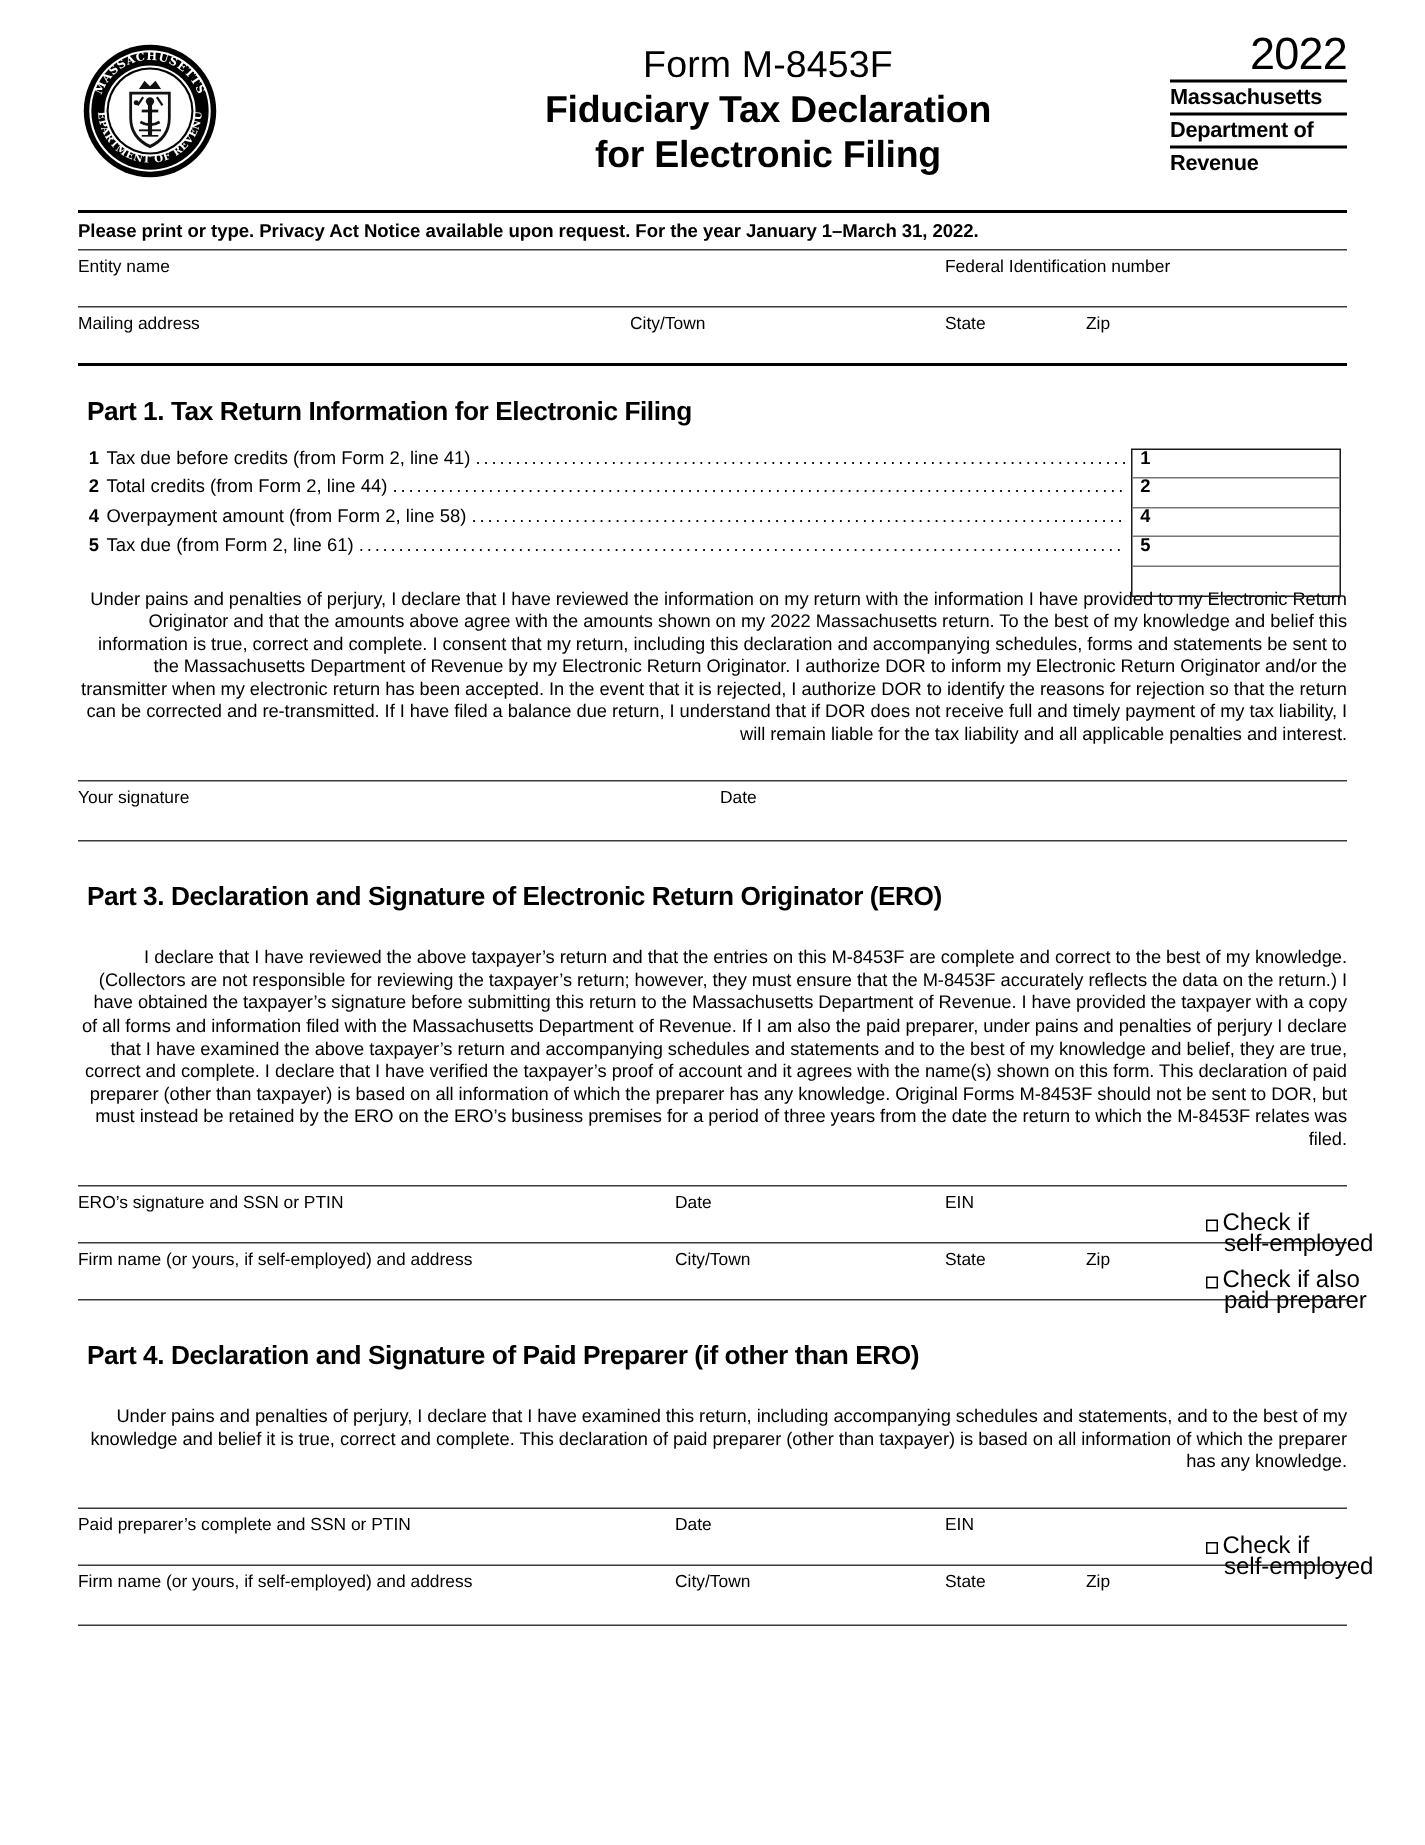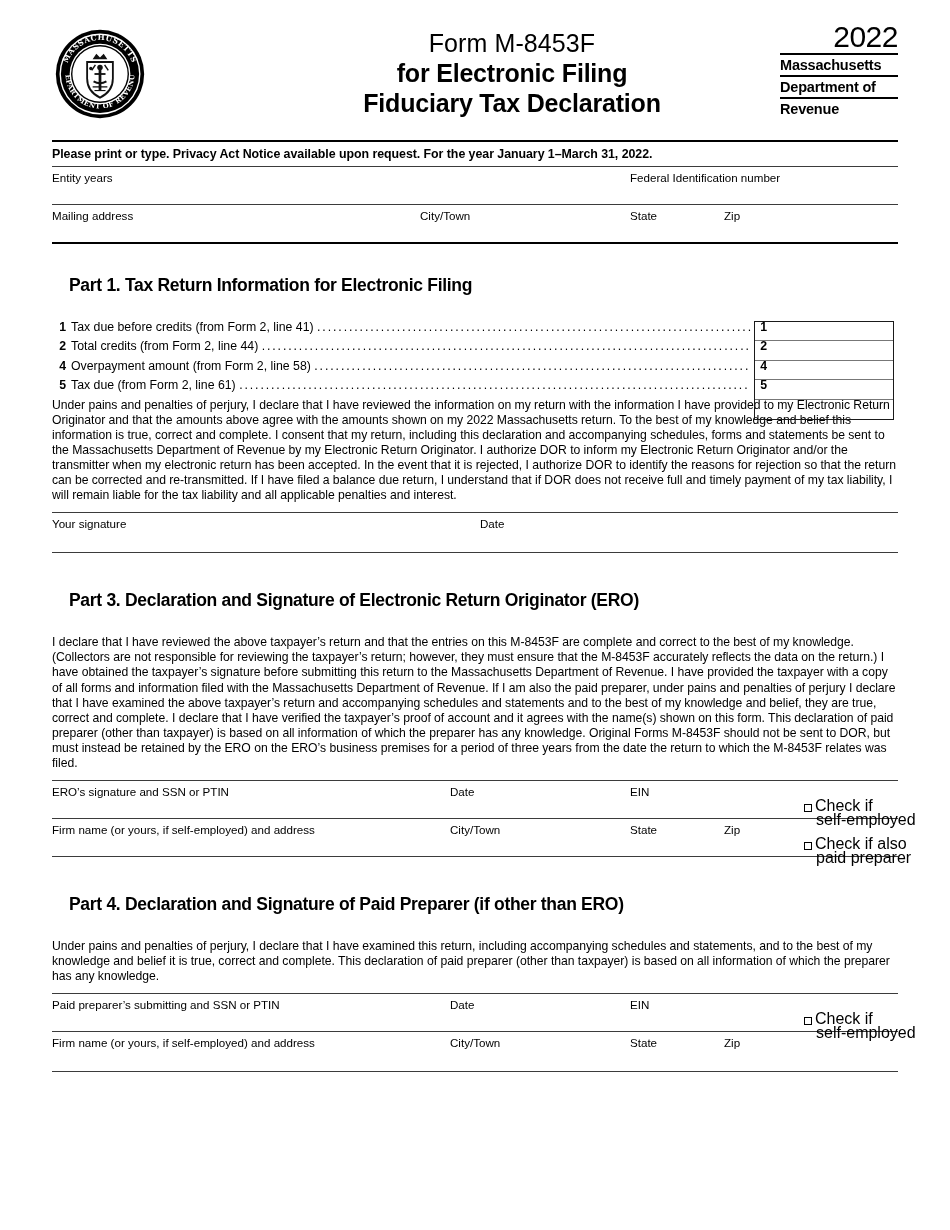--- a/index.html
+++ b/index.html
@@ -98,21 +98,21 @@
     font-size: 11.6px;
     font-weight: 400;
     white-space: nowrap;
   }
 
   
   .part-head {
     font-size: 17.5px;
     font-weight: bold;
     letter-spacing: -0.3px;
-    margin: 17px;
+    margin: 6px;
     padding: 14px 0 7px 0;
   }
 
   
   .part1 {
     position: relative;
   }
   .lines {
     width: 715px;
   }
@@ -158,26 +158,27 @@
     height: 19.4px;
     border-bottom: 1.3px solid #777;
     box-sizing: border-box;
   }
   .amt-cell:last-child { border-bottom: none; }
 
   
   .para {
     font-size: 12.2px;
     line-height: 15.1px;
-    text-align: left;
+    text-align: right;
     letter-spacing: -0.03px;
-  }
-
-  
-  .sig-block { margin-top: 9px; }
+    margin-top: 16px;
+  }
+
+  
+  .sig-block { margin-top: 23px; }
   .sig-row {
     position: relative;
     height: 37px;
   }
   .sig-row.tall { height: 39px; }
   .sig-label {
     position: absolute;
     top: 4px;
     font-size: 11.6px;
     white-space: nowrap;
@@ -239,38 +240,38 @@
           <textPath href="#arcTop" startOffset="50%" text-anchor="middle">MASSACHUSETTS</textPath>
         </text>
         <text font-family="DejaVu Serif, serif" font-size="7.4" font-weight="bold" fill="#fff" letter-spacing="0.5">
           <textPath href="#arcBot" startOffset="50%" text-anchor="middle">DEPARTMENT OF REVENUE</textPath>
         </text>
       </svg>
     </div>
 
     <div class="title-block">
       <div class="title-form">Form M-8453F</div>
+      <div class="title-main">Fiduciary Tax Declaration</div>
       <div class="title-main">for Electronic Filing</div>
-      <div class="title-main">Fiduciary Tax Declaration</div>
     </div>
 
     <div class="year-block">
       <div class="year">2022</div>
       <div class="dor-line">Massachusetts</div>
       <div class="dor-line">Department of</div>
       <div class="dor-line">Revenue</div>
     </div>
   </div>
 
   <div class="rule-thick"></div>
   <div class="notice">Please print or type. Privacy Act Notice available upon request. For the year January 1–March 31, 2022.</div>
 
   <div class="rule-med"></div>
   <div class="field-row">
-    <span class="field-label" style="left:0;">Entity years</span>
+    <span class="field-label" style="left:0;">Entity name</span>
     <span class="field-label" style="left:578px;">Federal Identification number</span>
   </div>
 
   <div class="rule-med"></div>
   <div class="field-row">
     <span class="field-label" style="left:0;">Mailing address</span>
     <span class="field-label" style="left:368px;">City/Town</span>
     <span class="field-label" style="left:578px;">State</span>
     <span class="field-label" style="left:672px;">Zip</span>
   </div>
@@ -332,21 +333,21 @@
     </div>
     <div class="rule-med"></div>
   </div>
 
   <div class="part-head" style="padding-top:20px;">Part 4. Declaration and Signature of Paid Preparer (if other than ERO)</div>
   <div class="para">Under pains and penalties of perjury, I declare that I have examined this return, including accompanying schedules and statements, and to the best of my knowledge and belief it is true, correct and complete. This declaration of paid preparer (other than taxpayer) is based on all information of which the preparer has any knowledge.</div>
 
   <div class="sig-block">
     <div class="rule-med"></div>
     <div class="sig-row">
-      <span class="sig-label" style="left:0;">Paid preparer’s submitting and SSN or PTIN</span>
+      <span class="sig-label" style="left:0;">Paid preparer’s complete and SSN or PTIN</span>
       <span class="sig-label" style="left:398px;">Date</span>
       <span class="sig-label" style="left:578px;">EIN</span>
       <span class="chk-wrap" style="left:752px;">
         <span class="chk-box"></span><span>Check if</span>
         <span class="chk-sub">self-employed</span>
       </span>
     </div>
     <div class="rule-med"></div>
     <div class="sig-row tall">
       <span class="sig-label" style="left:0;">Firm name (or yours, if self-employed) and address</span>

